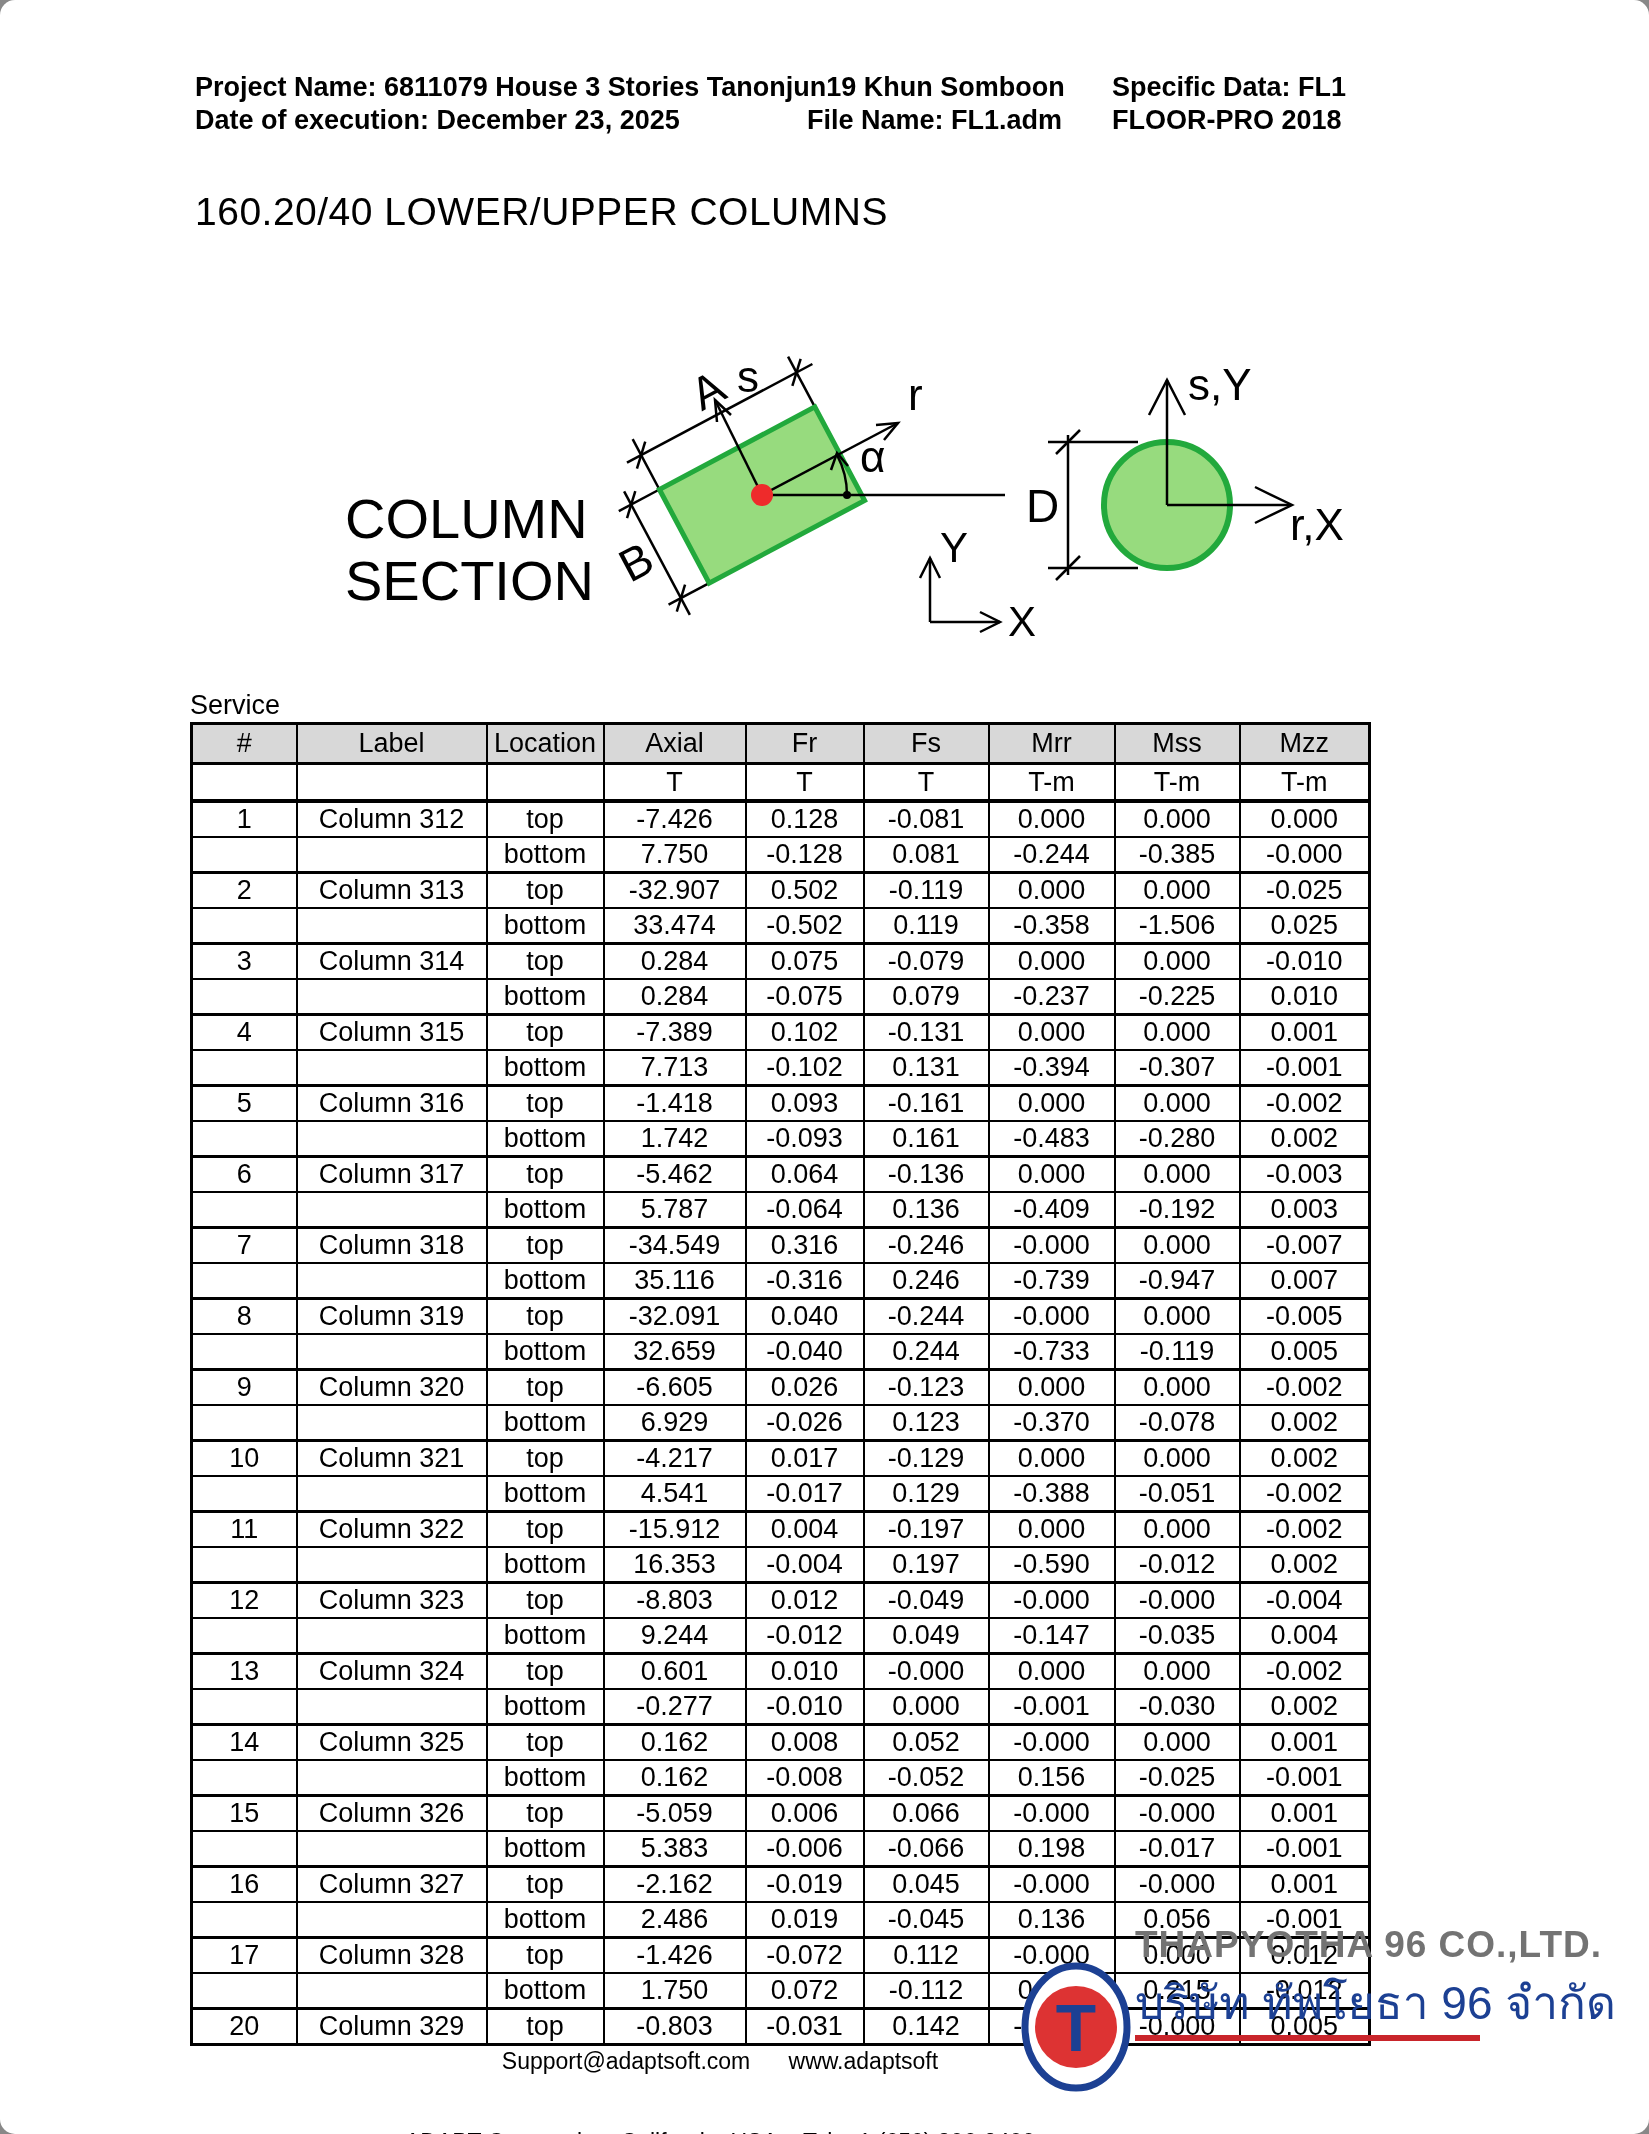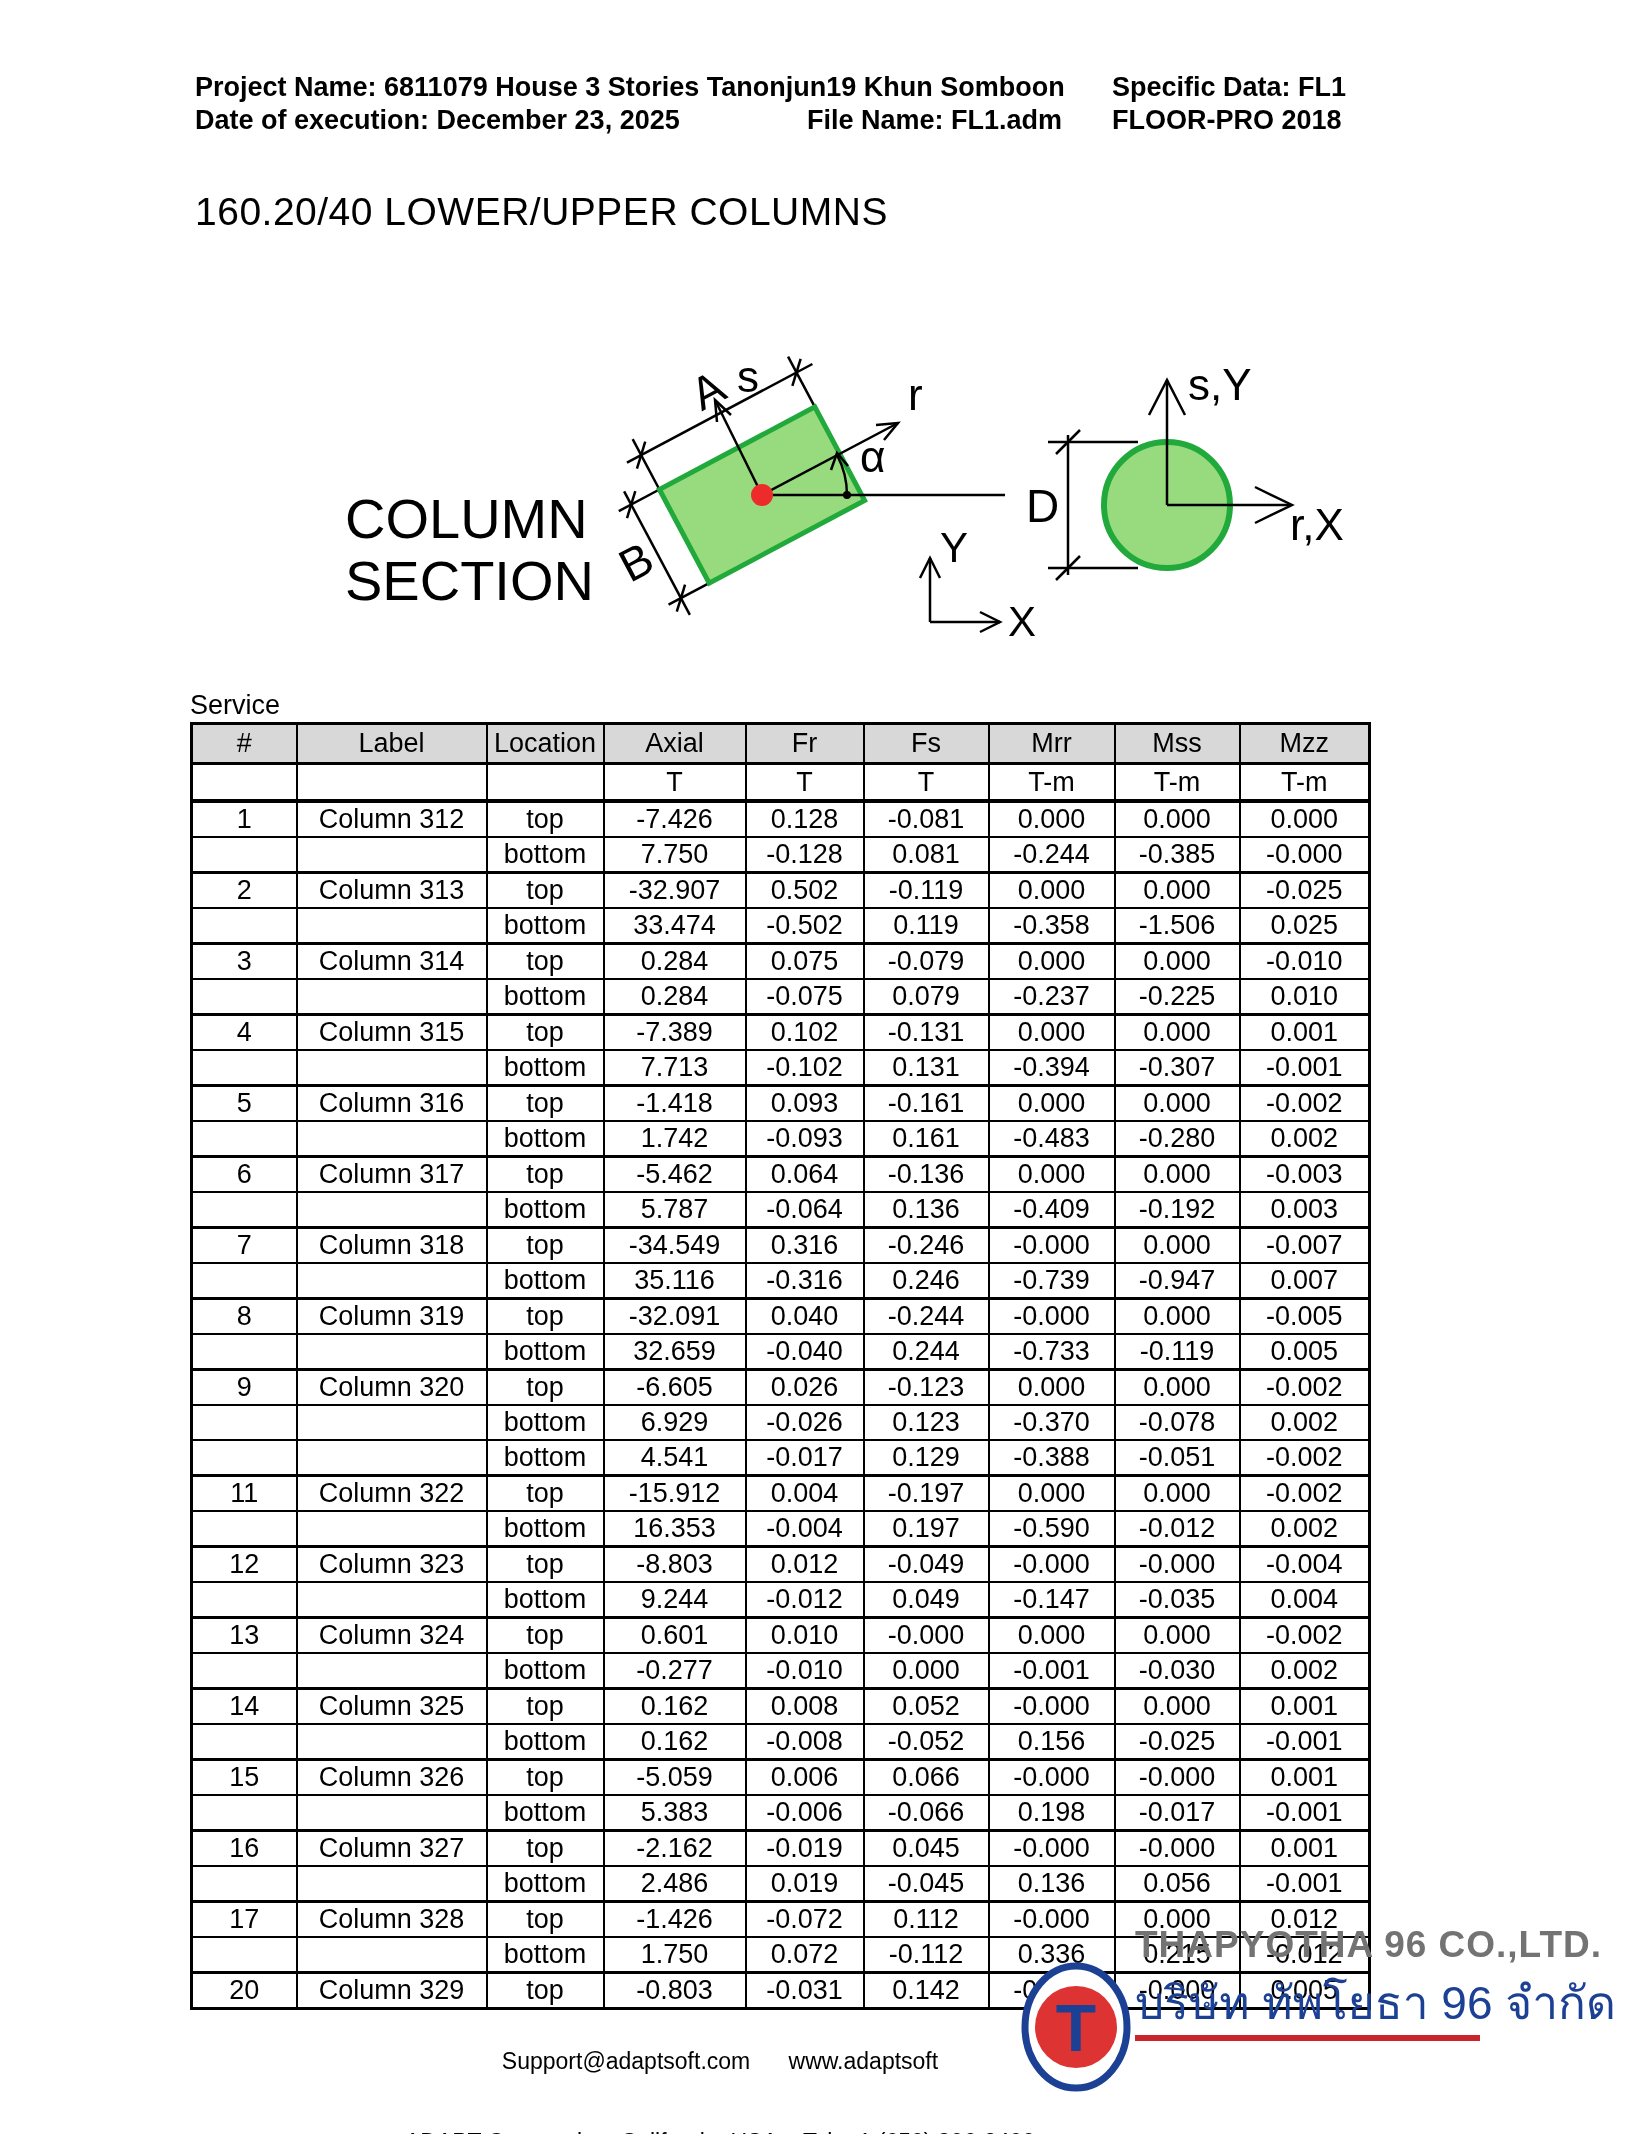--- a/index.html
+++ b/index.html
@@ -1,17 +1,17 @@
 <!DOCTYPE html>
 <html><head>
 <meta charset="utf-8">
 <style>
   html,body{margin:0;padding:0;background:#888;}
   .page{position:relative;width:1649px;height:2134px;background:#ffffff;
-        font-family:"Liberation Sans",sans-serif;color:#000;overflow:hidden;margin:0 auto;}
+        font-family:"Liberation Sans",sans-serif;color:#000;overflow:hidden;margin:0 auto;border-radius:15px;}
   .abs{position:absolute;white-space:pre;}
   .hdr{font-weight:bold;font-size:27px;line-height:30px;}
   .title{font-size:39px;letter-spacing:.5px;}
   .service-label{font-size:27px;}
   table.svc{position:absolute;left:190px;top:722px;width:1178px;
             table-layout:fixed;border-collapse:collapse;border:3px solid #000;
             font-size:27px;}
   table.svc th,table.svc td{border:2px solid #000;text-align:center;vertical-align:middle;
             padding:0;overflow:hidden;font-weight:normal;}
   table.svc thead tr.hd th{background:#d8d8d8;height:37px;border-bottom:3px solid #000;}
@@ -342,20 +342,31 @@
           <td></td>
           <td></td>
           <td>bottom</td>
           <td>6.929</td>
           <td>-0.026</td>
           <td>0.123</td>
           <td>-0.370</td>
           <td>-0.078</td>
           <td>0.002</td>
         </tr>
+        <tr class="grp">
+          <td>10</td>
+          <td>Column 321</td>
+          <td>top</td>
+          <td>-4.217</td>
+          <td>0.017</td>
+          <td>-0.129</td>
+          <td>0.000</td>
+          <td>0.000</td>
+          <td>0.002</td>
+        </tr>
         <tr>
           <td></td>
           <td></td>
           <td>bottom</td>
           <td>4.541</td>
           <td>-0.017</td>
           <td>0.129</td>
           <td>-0.388</td>
           <td>-0.051</td>
           <td>-0.002</td>

